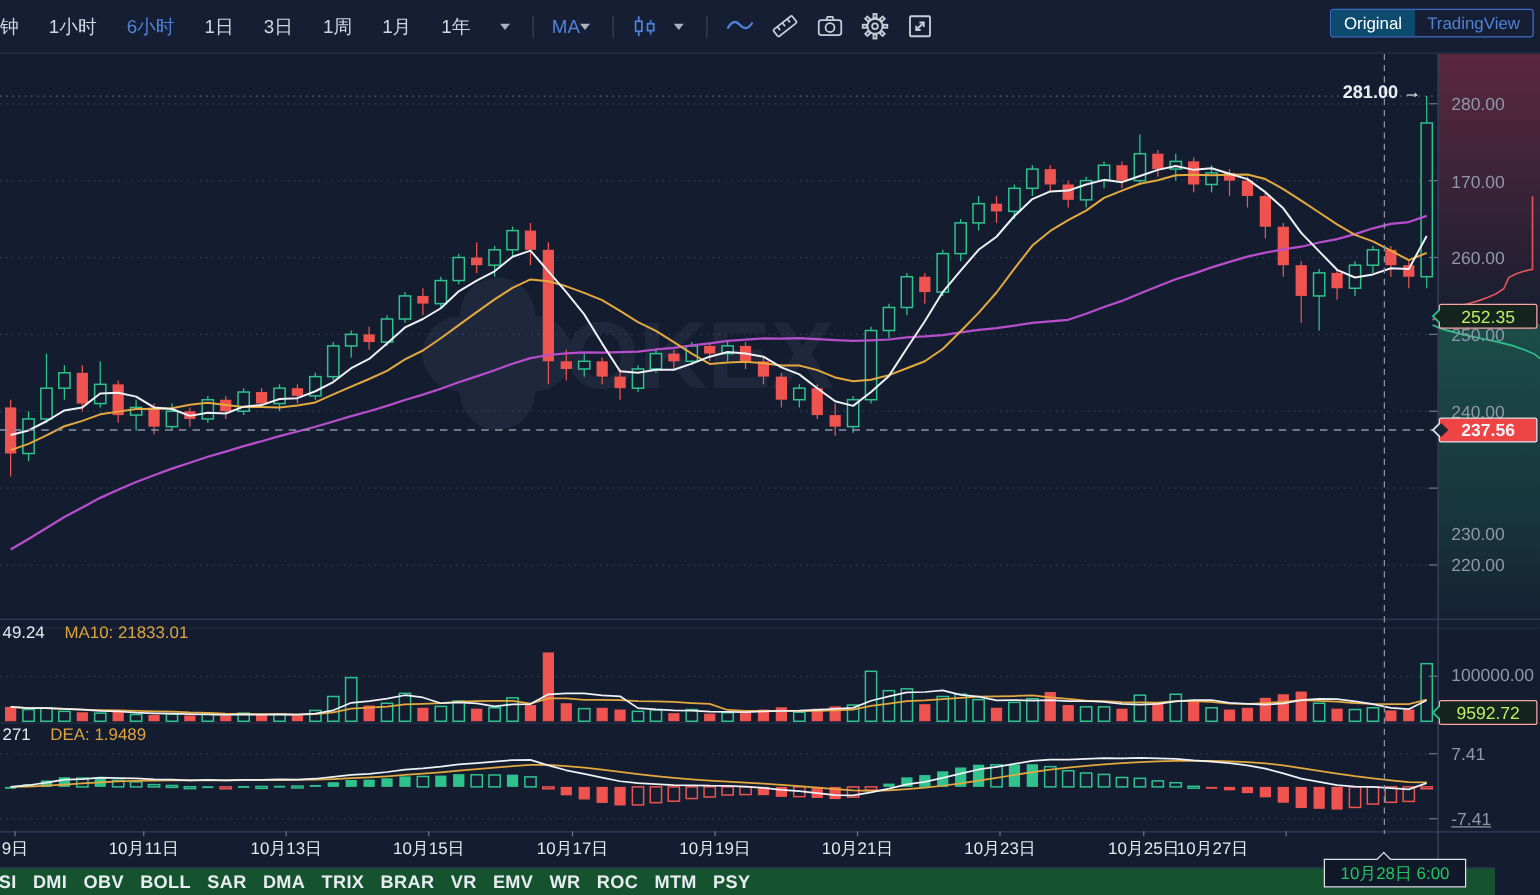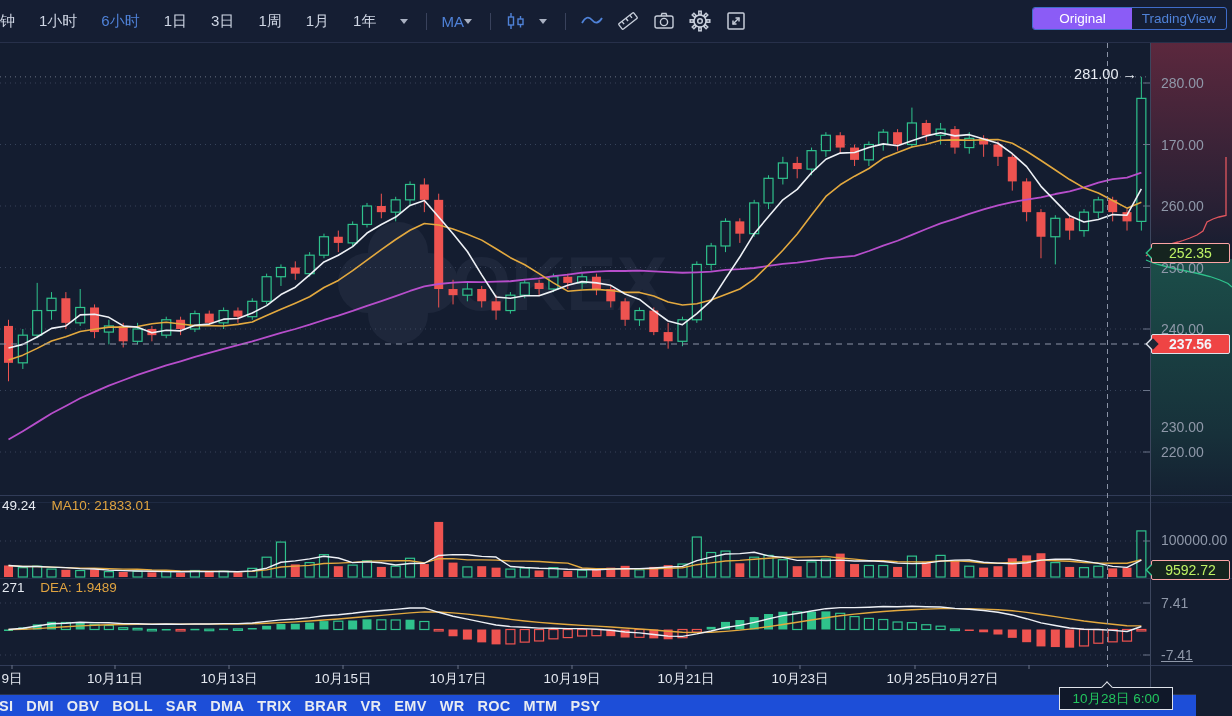--- a/index.html
+++ b/index.html
@@ -8,40 +8,40 @@
   
   #toolbar{position:absolute;left:0;top:0;width:1232px;height:43px;background:#151e33;border-bottom:1px solid #27304a;display:flex;align-items:center;}
   .tf-item{font-size:15px;color:#cfd6e4;margin-right:24px;cursor:pointer;white-space:nowrap;}
   .tf-item.active{color:#4f82d8;}
   .caret{width:0;height:0;border-left:4.5px solid transparent;border-right:4.5px solid transparent;border-top:5px solid #a9b1c2;display:inline-block;margin-right:18px;}
   .tbar-div{width:1px;height:17px;background:#39425c;margin-right:14px;}
   .blue-lab{color:#4f82d8;font-size:15px;cursor:pointer;}
   .icon-btn{margin-right:12px;cursor:pointer;display:flex;align-items:center;}
   
   #view-toggle{position:absolute;right:5px;top:7px;display:flex;border:1px solid #3f6cc9;border-radius:3px;overflow:hidden;font-size:13.5px;}
-  #tab-original{background:#8b5cf6;color:#fff;padding:3px 26px;cursor:pointer;}
+  #tab-original{background:#0c4a6e;color:#fff;padding:3px 10px;cursor:pointer;}
   #tab-tradingview{background:transparent;color:#4f82d8;padding:3px 10px;cursor:pointer;}
   .axis-lab{position:absolute;left:1161px;color:#8f98a9;font-size:14px;line-height:14px;}
   .pane-lab{position:absolute;font-size:13.5px;white-space:nowrap;}
   .lab-white{color:#e7ebf2;margin-right:12px;}
   .lab-orange{color:#dfa340;}
   .badge{position:absolute;left:1151px;width:79px;height:20px;line-height:18px;text-align:center;font-size:14px;border-radius:2px;background:#15241f;}
   .badge.green{border:1px solid #fca5a5;color:#bef264;}
   .badge .notch,.badge .notch2{content:"";position:absolute;left:-5px;top:5px;width:8px;height:8px;transform:rotate(45deg);}
   .badge.green .notch{background:#2fc28c;}
   .badge.green .notch2{left:-3px;background:#15241f;}
   .badge.white{border:1.5px solid #dde2ea;color:#f2f5fa;background:#ef4444;font-weight:bold;}
   .badge.white .notch{background:#dde2ea;top:4.5px;}
   .badge.white .notch2{left:-3px;top:4.5px;background:#1c2535;}
-  #high-ann{position:absolute;left:1000px;top:66px;width:137px;text-align:right;font-size:14.5px;font-weight:normal;color:#e9edf4;background:transparent;}
+  #high-ann{position:absolute;left:1000px;top:66px;width:137px;text-align:right;font-size:14.5px;font-weight:bold;color:#e9edf4;background:transparent;}
   .date-lab{position:absolute;top:670px;transform:translateX(-50%);font-size:13.5px;color:#e4e8f0;white-space:nowrap;}
   #xtooltip{position:absolute;left:1059px;top:687px;width:114px;height:23px;background:#101829;border:1px solid #dfe3ea;color:#22c55e;font-size:13.5px;text-align:center;line-height:21px;z-index:5;}
   #xtooltip .tcaret{position:absolute;left:43px;top:-5px;width:8px;height:8px;background:#101829;border-left:1px solid #dfe3ea;border-top:1px solid #dfe3ea;transform:rotate(45deg);}
   
-  #bottombar{position:absolute;left:0;top:694px;width:1196px;height:22px;background:#1d4ed8;border-top:1px solid #2a3550;display:flex;align-items:center;}
+  #bottombar{position:absolute;left:0;top:694px;width:1196px;height:22px;background:#14532d;border-top:1px solid #2a3550;display:flex;align-items:center;}
   .ind-item{font-size:14.5px;font-weight:bold;color:#e8ecf2;margin-right:13px;cursor:pointer;letter-spacing:.3px;}
   .ind-item:first-child{margin-left:-1px;}
   svg{position:absolute;left:0;top:0;}
   svg text{font-family:"Liberation Sans","DejaVu Sans",sans-serif;}
 </style>
 </head>
 <body>
 
 <div id="app">
 

